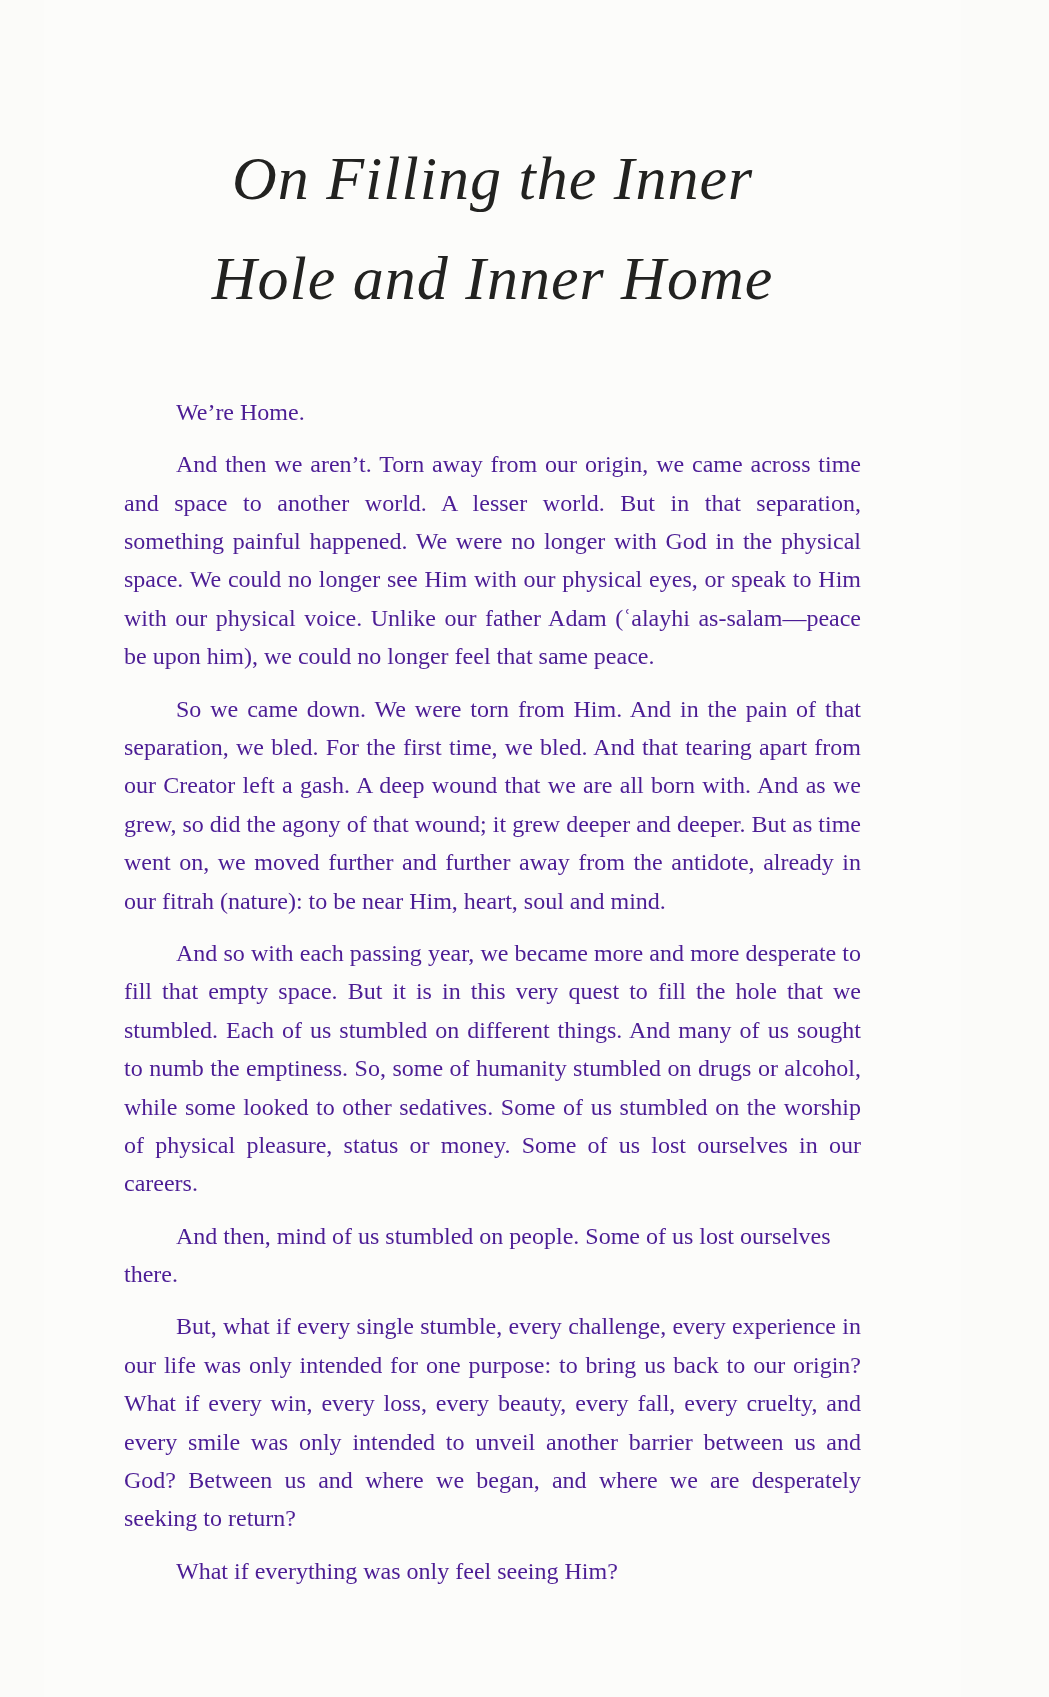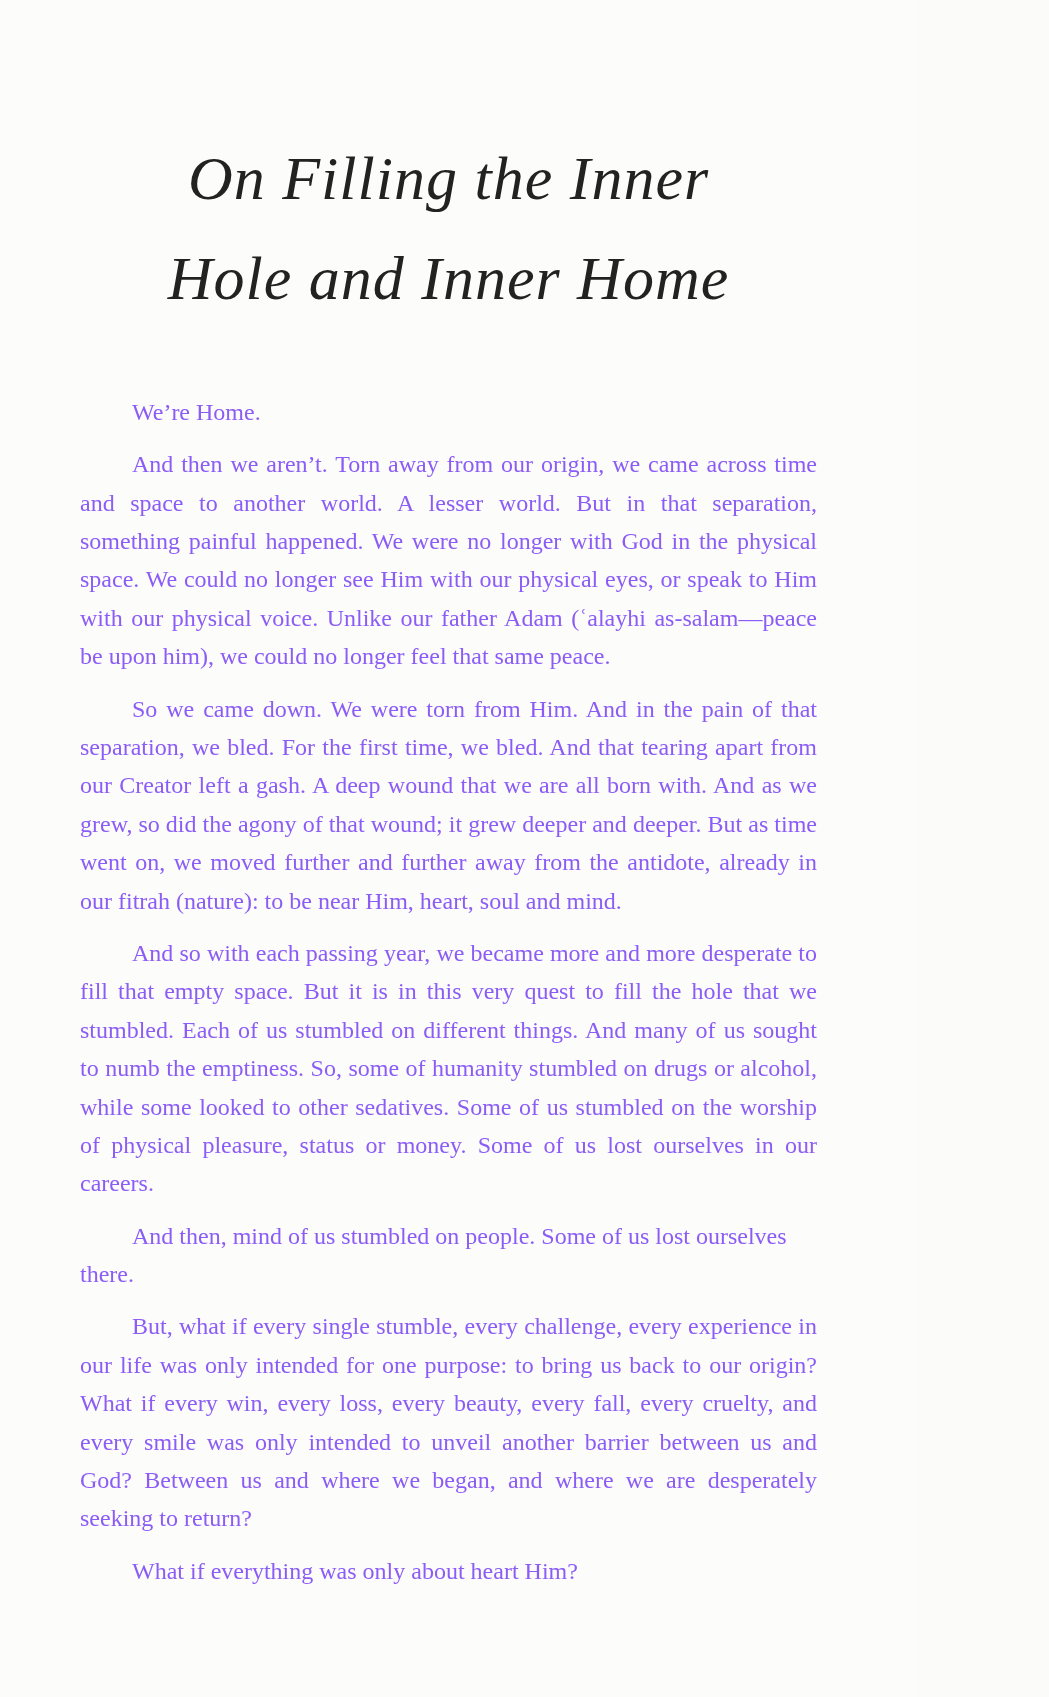--- a/index.html
+++ b/index.html
@@ -13,20 +13,21 @@
     font-family: "Liberation Serif", serif;
     color: #2b2b28;
     -webkit-font-smoothing: antialiased;
   }
   .page {
     box-sizing: border-box;
     width: 917px;
     min-height: 1697px;
     padding: 128px 100px 60px 80px;
     background: #fcfcfa;
+    margin-left: 44px;
   }
   .chapter-title {
     font-style: italic;
     font-weight: normal;
     font-size: 62px;
     line-height: 1.62;
     text-align: center;
     margin: 0 0 64px 0;
     color: #222220;
     letter-spacing: 1px;
@@ -34,21 +35,21 @@
   .title-line {
     display: block;
     white-space: nowrap;
   }
   .body-text p {
     font-size: 24px;
     line-height: 1.6;
     text-align: justify;
     text-indent: 52px;
     margin: 0 0 14px 0;
-    color: #8b5cf6;
+    color: #4c1d95;
   }
   .body-text p.short {
     text-align: left;
   }
 </style>
 </head>
 <body>
 
 <div class="page">
 
@@ -57,16 +58,16 @@
     <span class="title-line">Hole and Inner Home</span>
   </h1>
 
   <div class="body-text">
     <p class="short">We’re Home.</p>
     <p>And then we aren’t. Torn away from our origin, we came across time and space to another world. A lesser world. But in that separation, something painful happened. We were no longer with God in the physical space. We could no longer see Him with our physical eyes, or speak to Him with our physical voice. Unlike our father Adam (ʿalayhi as-salam—peace be upon him), we could no longer feel that same peace.</p>
     <p>So we came down. We were torn from Him. And in the pain of that separation, we bled. For the first time, we bled. And that tearing apart from our Creator left a gash. A deep wound that we are all born with. And as we grew, so did the agony of that wound; it grew deeper and deeper. But as time went on, we moved further and further away from the antidote, already in our fitrah (nature): to be near Him, heart, soul and mind.</p>
     <p>And so with each passing year, we became more and more desperate to fill that empty space. But it is in this very quest to fill the hole that we stumbled. Each of us stumbled on different things. And many of us sought to numb the emptiness. So, some of humanity stumbled on drugs or alcohol, while some looked to other sedatives. Some of us stumbled on the worship of physical pleasure, status or money. Some of us lost ourselves in our careers.</p>
     <p class="short">And then, mind of us stumbled on people. Some of us lost ourselves there.</p>
     <p>But, what if every single stumble, every challenge, every experience in our life was only intended for one purpose: to bring us back to our origin? What if every win, every loss, every beauty, every fall, every cruelty, and every smile was only intended to unveil another barrier between us and God? Between us and where we began, and where we are desperately seeking to return?</p>
-    <p class="short">What if everything was only about heart Him?</p>
+    <p class="short">What if everything was only feel seeing Him?</p>
   </div>
 
 </div>
 
 </body></html>

